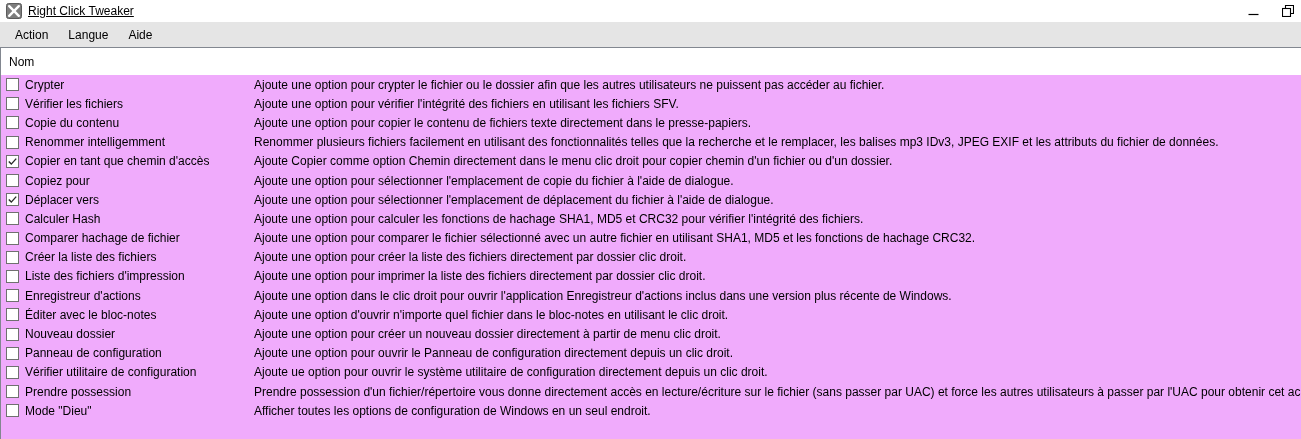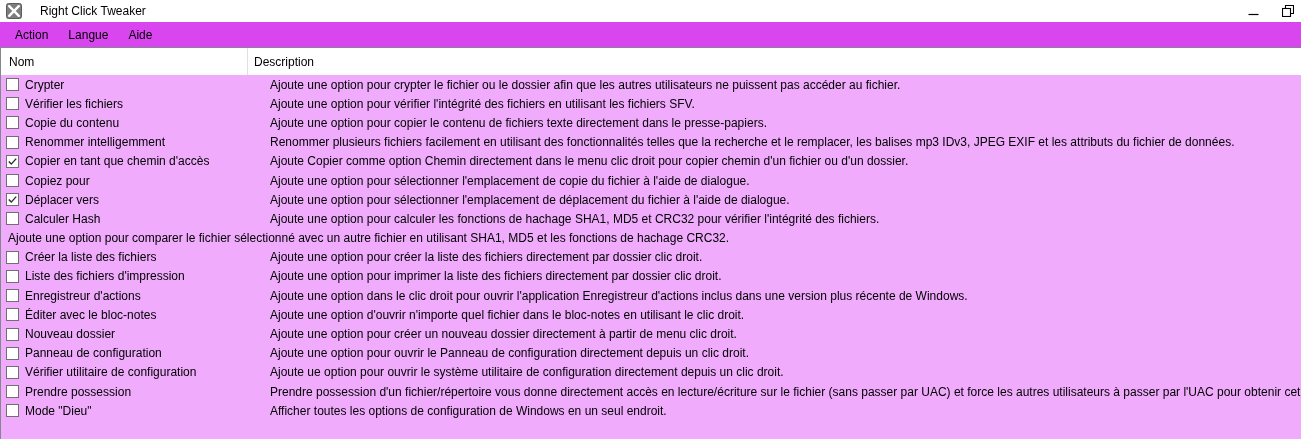--- a/index.html
+++ b/index.html
@@ -18,40 +18,41 @@
     align-items: center;
     background: #ffffff;
     position: relative;
   }
   .app-icon {
     width: 16px; height: 16px;
     margin-left: 6px;
     flex: none;
   }
   .title-text {
-    margin-left: 18px;
+    margin-left: 6px;
     font-size: 12px;
     white-space: nowrap;
+    text-decoration: underline;
   }
   .caption-buttons {
     position: absolute;
     right: 0; top: 0;
     height: 22px;
     display: flex;
     align-items: center;
   }
   .caption-btn {
     width: 44px; height: 22px;
     display: flex; align-items: center; justify-content: center;
   }
   .caption-btn.restore { width: 26px; }
   
   .menubar {
     height: 25px;
-    background: #d946ef;
+    background: #e5e5e5;
     display: flex;
     align-items: center;
     padding-left: 5px;
   }
   .menu-item {
     padding: 4px 10px;
     white-space: nowrap;
     cursor: default;
   }
   
@@ -81,21 +82,20 @@
     align-self: stretch;
     display: flex;
     align-items: center;
     white-space: nowrap;
   }
   .rows { }
   .row {
     height: 19.2px;
     display: flex;
     align-items: center;
-    gap: 16px;
   }
   .cell-name {
     width: 246px;
     flex: none;
     display: flex;
     align-items: center;
     overflow: hidden;
   }
   .checkbox {
     width: 13px; height: 13px;
@@ -146,21 +146,20 @@
 
 <div class="menubar">
   <span class="menu-item">Action</span>
   <span class="menu-item">Langue</span>
   <span class="menu-item">Aide</span>
 </div>
 
 <div class="listview">
   <div class="list-header">
     <div class="hdr-name">Nom</div>
-    <div class="hdr-desc">Description</div>
   </div>
   <div class="rows" id="rows">
   <div class="row">
     <div class="cell-name">
       <span class="checkbox">
         
       </span>
       <span class="name-label">Crypter</span>
     </div>
     <div class="cell-desc">Ajoute une option pour crypter le fichier ou le dossier afin que les autres utilisateurs ne puissent pas accéder au fichier.</div>
@@ -235,20 +234,26 @@
     <div class="cell-name">
       <span class="checkbox">
         
       </span>
       <span class="name-label">Calculer Hash</span>
     </div>
     <div class="cell-desc">Ajoute une option pour calculer les fonctions de hachage SHA1, MD5 et CRC32 pour vérifier l'intégrité des fichiers.</div>
   </div>
 
   <div class="row">
+    <div class="cell-name">
+      <span class="checkbox">
+        
+      </span>
+      <span class="name-label">Comparer hachage de fichier</span>
+    </div>
     <div class="cell-desc">Ajoute une option pour comparer le fichier sélectionné avec un autre fichier en utilisant SHA1, MD5 et les fonctions de hachage CRC32.</div>
   </div>
 
   <div class="row">
     <div class="cell-name">
       <span class="checkbox">
         
       </span>
       <span class="name-label">Créer la liste des fichiers</span>
     </div>

